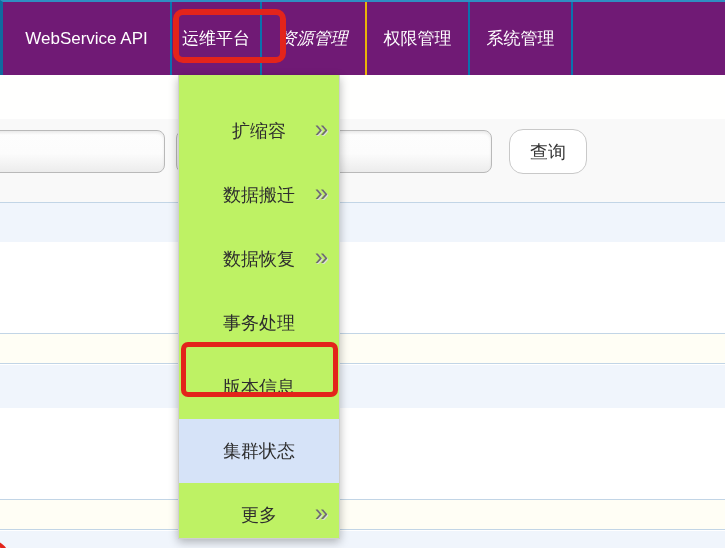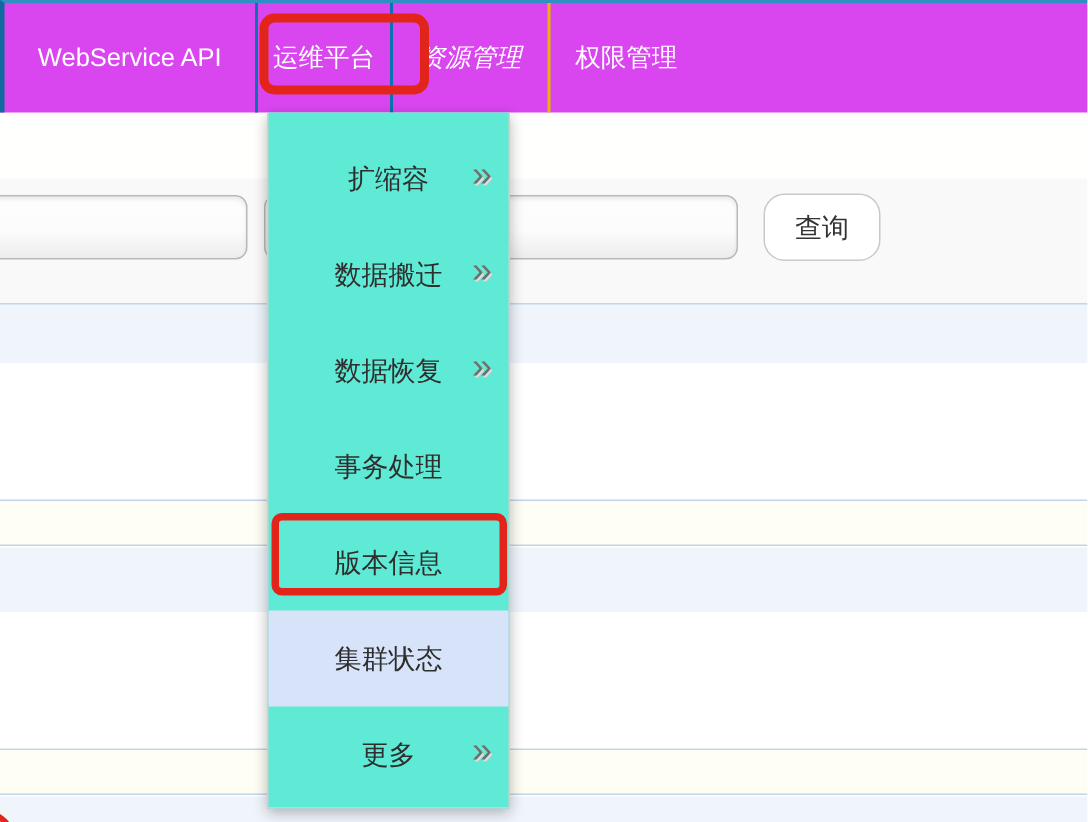--- a/index.html
+++ b/index.html
@@ -6,21 +6,21 @@
   html,body { width:725px; height:548px; overflow:hidden; }
   body {
     position:relative;
     font-family:"Liberation Sans", sans-serif;
     background:#ffffff;
   }
 
   
   .navbar {
     position:absolute; left:0; top:0; width:725px; height:75px;
-    background:#d946ef;
+    background:#701a75;
     border-top:2px solid #2f8ec2;
     border-left:3px solid #10699f;
     display:flex; align-items:stretch;
     z-index:5;
   }
   .nav-item {
     color:#ffffff; font-size:17px;
     display:flex; align-items:center; justify-content:center;
     cursor:pointer; white-space:nowrap;
   }
@@ -54,24 +54,24 @@
   .query-button {
     position:absolute; left:509px; top:129px; width:78px; height:45px;
     background:#ffffff; border:1px solid #c9c9c9; border-radius:14px;
     font-size:18px; color:#333; cursor:pointer; z-index:2;
     font-family:"Liberation Sans", sans-serif;
   }
 
   
   .dropdown {
     position:absolute; left:178px; top:75px; width:162px; height:464px;
-    background:#5eead4;
+    background:#bef264;
     border:1px solid #cfcfcf; border-top:none;
     box-shadow:0 3px 9px rgba(0,0,0,0.28);
-    padding:12px 0;
+    padding:24px 0;
     z-index:10;
   }
   .menu-item {
     position:relative; height:64px; line-height:64px;
     text-align:center; font-size:18px; color:#2e2e2e;
     cursor:pointer;
   }
   .menu-item.active { background:#d6e3f8; }
   .submenu-arrow {
     position:absolute; right:11px; top:0; height:64px; line-height:60px;
@@ -98,20 +98,21 @@
 
 <input class="search-input input-1" type="text" value="" style="">
 <input class="search-input input-2" type="text" value="" style="">
 <button class="query-button">查询</button>
 
 <div class="navbar">
   <div class="nav-item w0">WebService API</div>
   <div class="nav-item w1">运维平台</div>
   <div class="nav-item w2">资源管理</div>
   <div class="nav-item w3">权限管理</div>
+  <div class="nav-item w4">系统管理</div>
 </div>
 
 <div class="dropdown">
   <div class="menu-item">
     <span>扩缩容</span>
     <span class="submenu-arrow">»</span>
   </div>
   <div class="menu-item">
     <span>数据搬迁</span>
     <span class="submenu-arrow">»</span>

